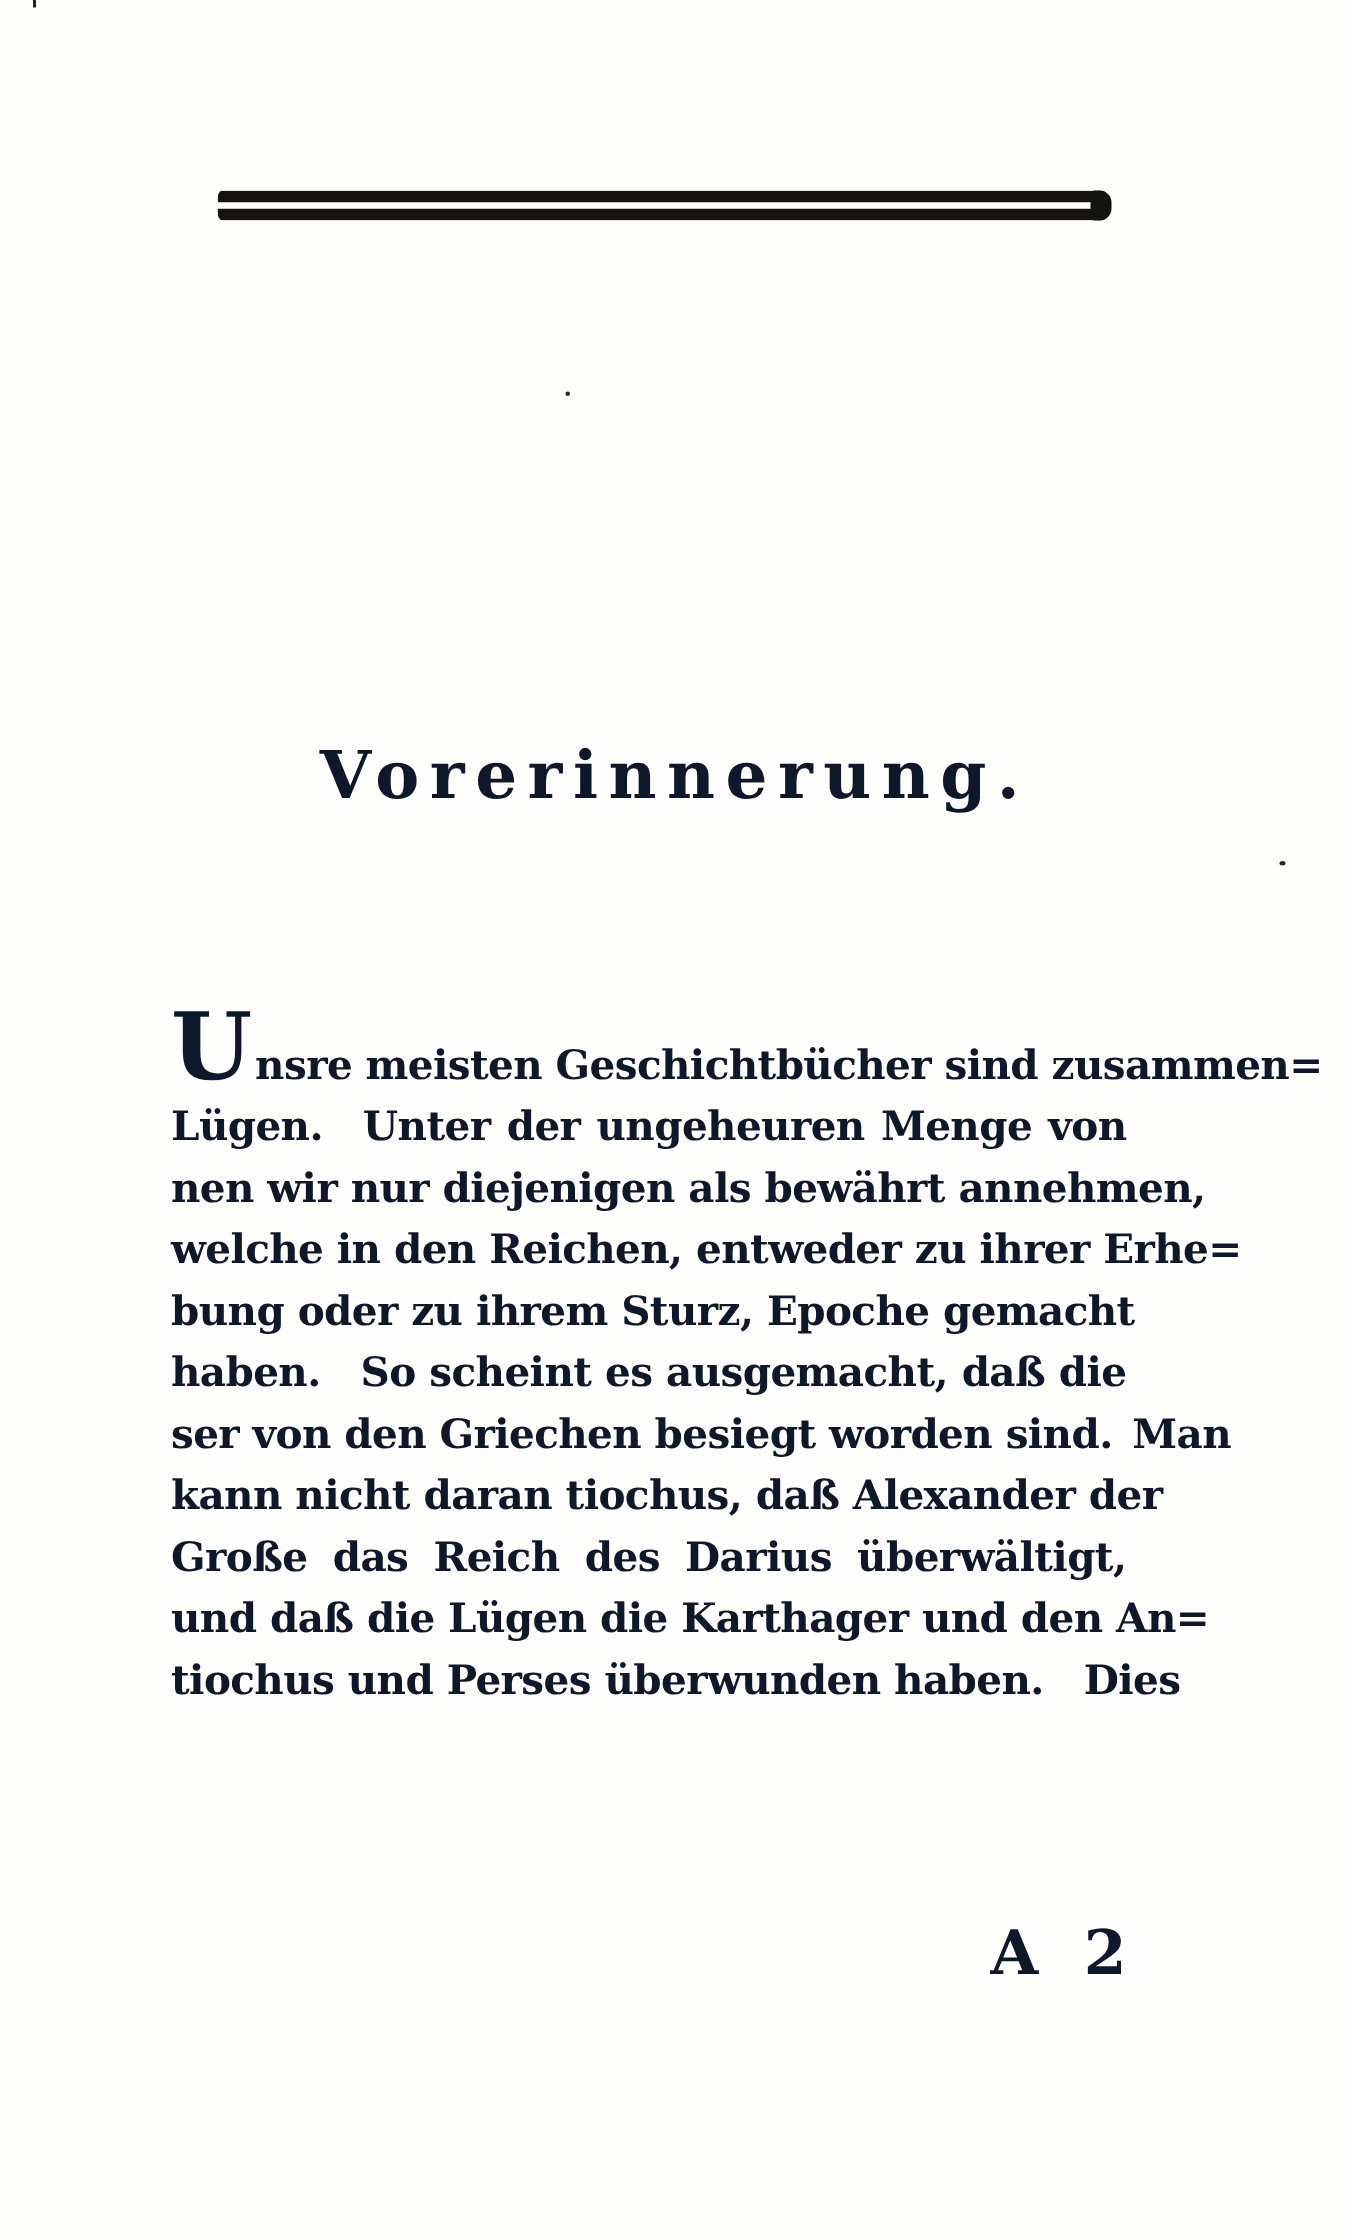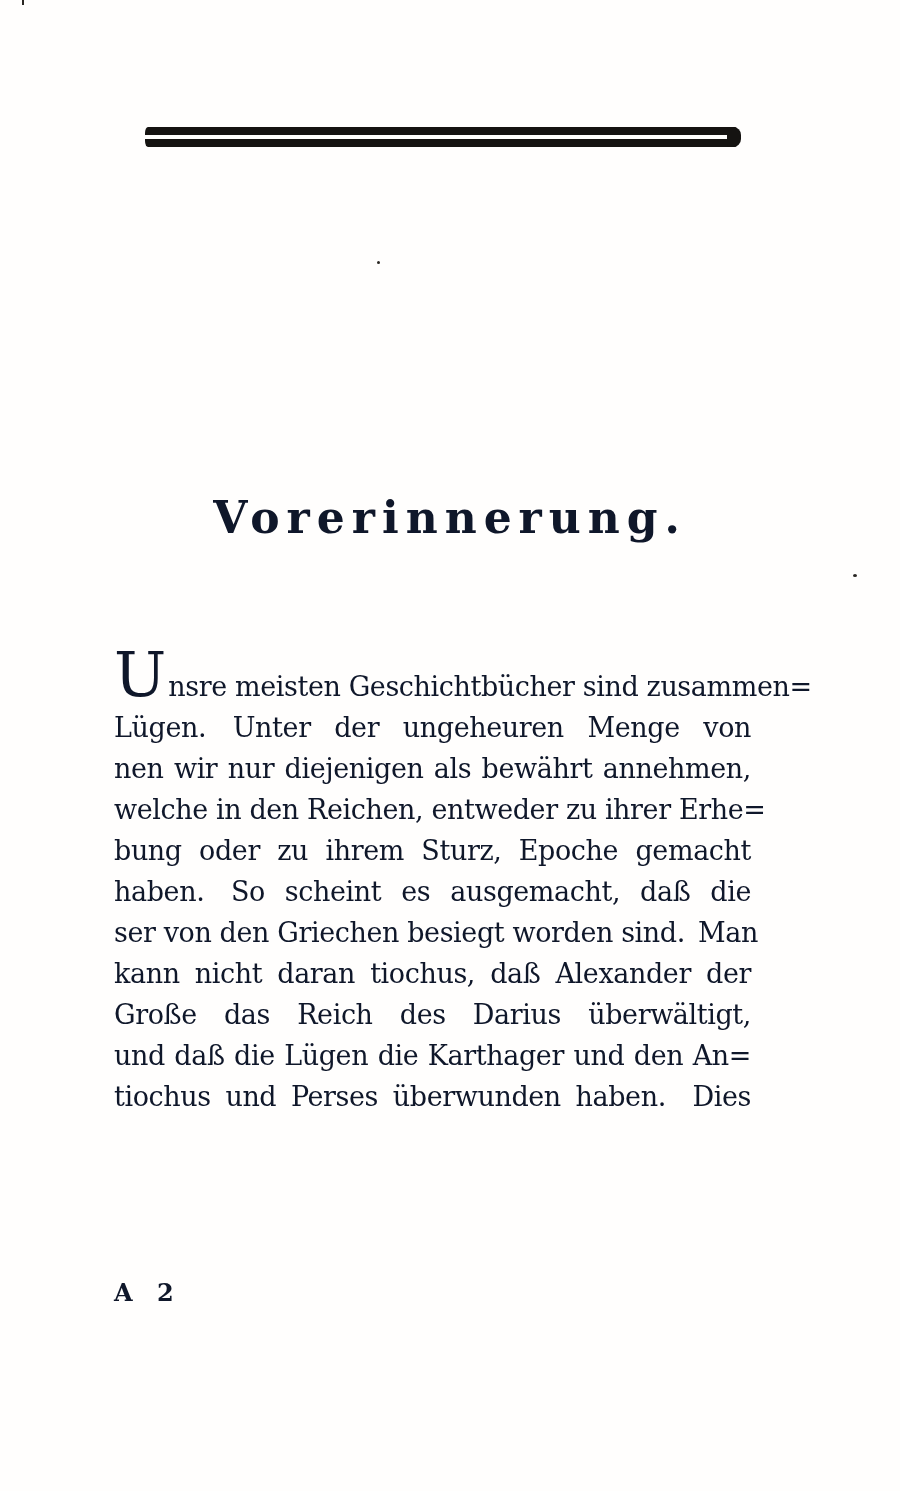--- a/index.html
+++ b/index.html
@@ -48,24 +48,24 @@
     text-align: center;
     font-size: 44px;
     font-weight: 700;
     letter-spacing: 7px;
     white-space: nowrap;
   }
   
   .body-text {
     position: absolute;
     left: 114px;
-    top: 666px;
+    top: 690px;
     width: 637px;
     font-size: 27px;
-    font-weight: 400;
+    font-weight: 700;
     line-height: 41px;
     letter-spacing: -0.4px;
   }
   .line {
     text-align: justify;
     text-align-last: justify;
     height: 41px;
     overflow: visible;
     white-space: nowrap;
   }
@@ -74,22 +74,22 @@
     line-height: 0;
     letter-spacing: 0;
     padding-right: 2px;
   }
   
   .signature {
     position: absolute;
     left: 114px;
     top: 1278px;
     width: 637px;
-    text-align: left;
-    font-size: 24px;
+    text-align: right;
+    font-size: 41px;
     font-weight: 700;
     word-spacing: 16px;
   }
   
   .speck {
     position: absolute;
     background: #2a2723;
     border-radius: 50%;
   }
   .speck-1 { left: 377px; top: 261px; width: 3px; height: 3px; }

